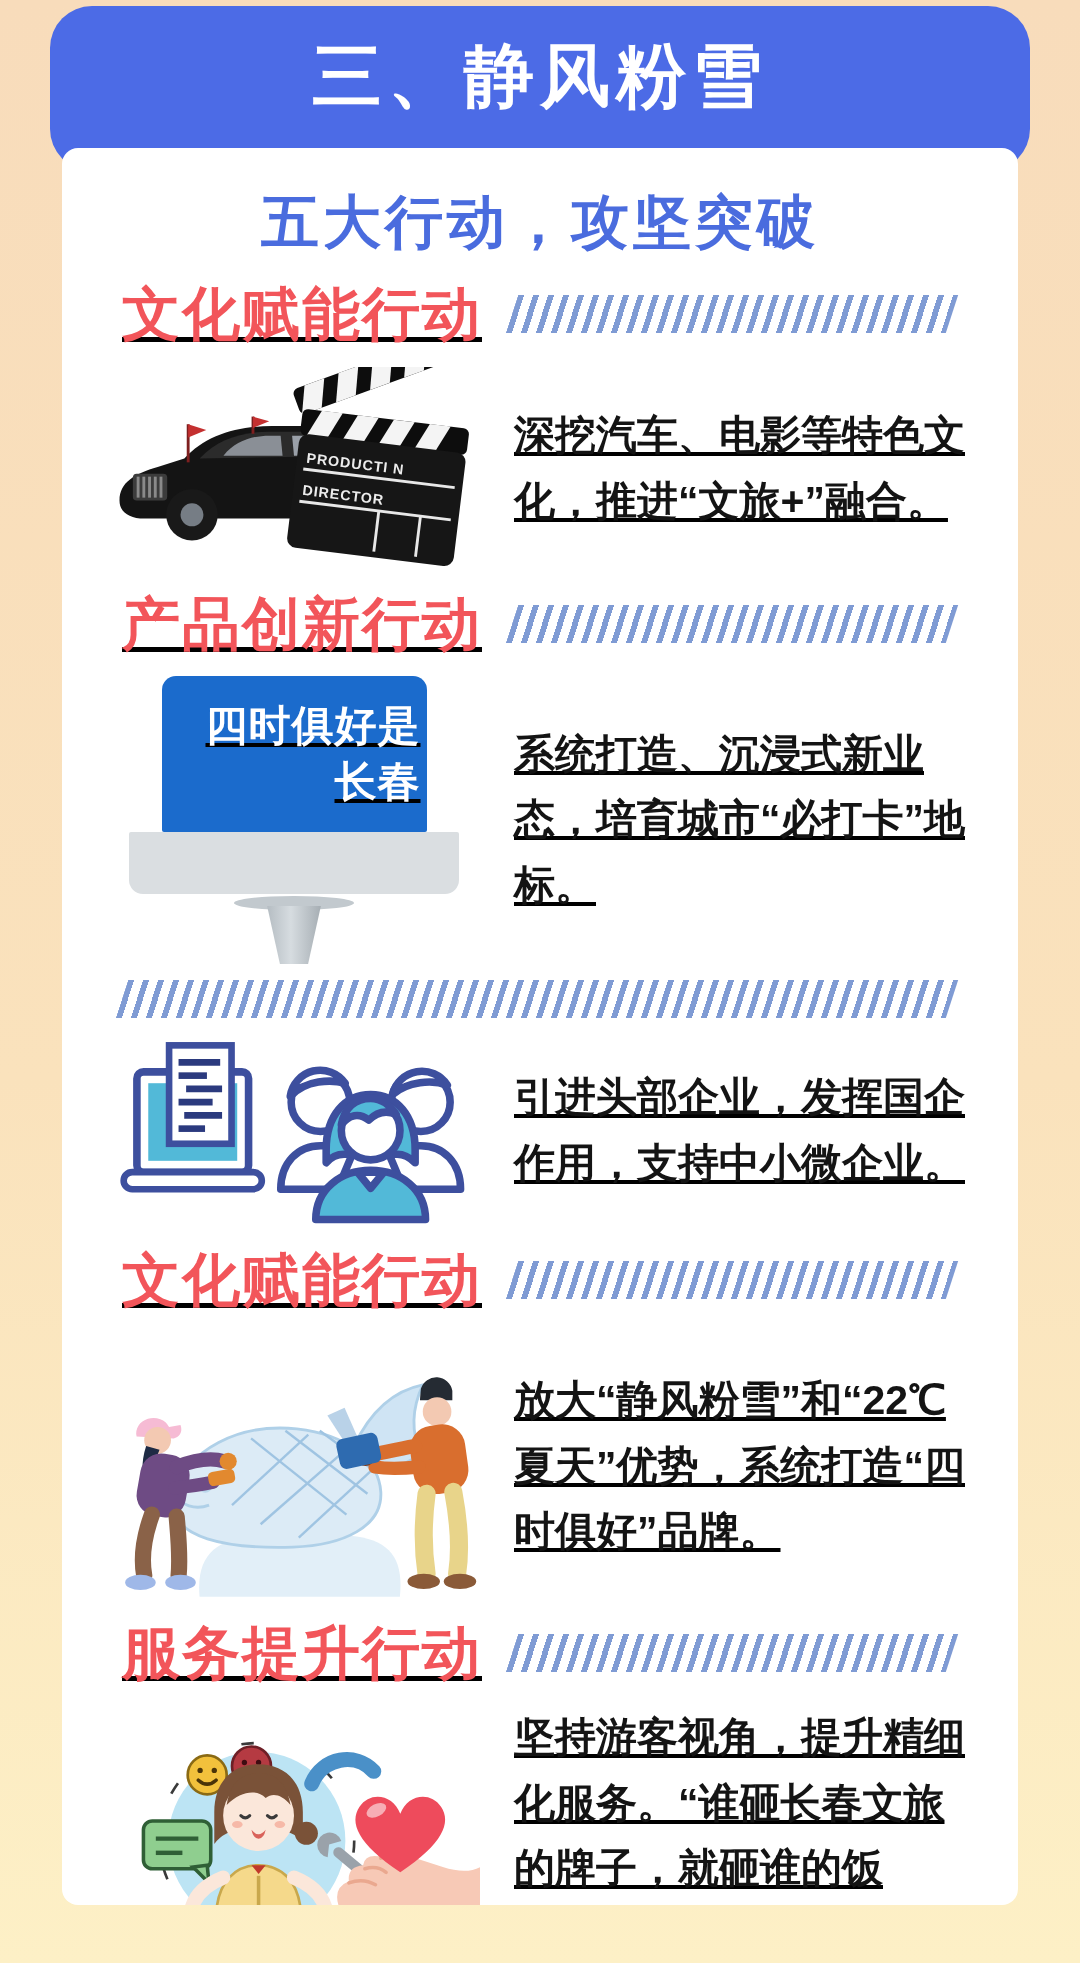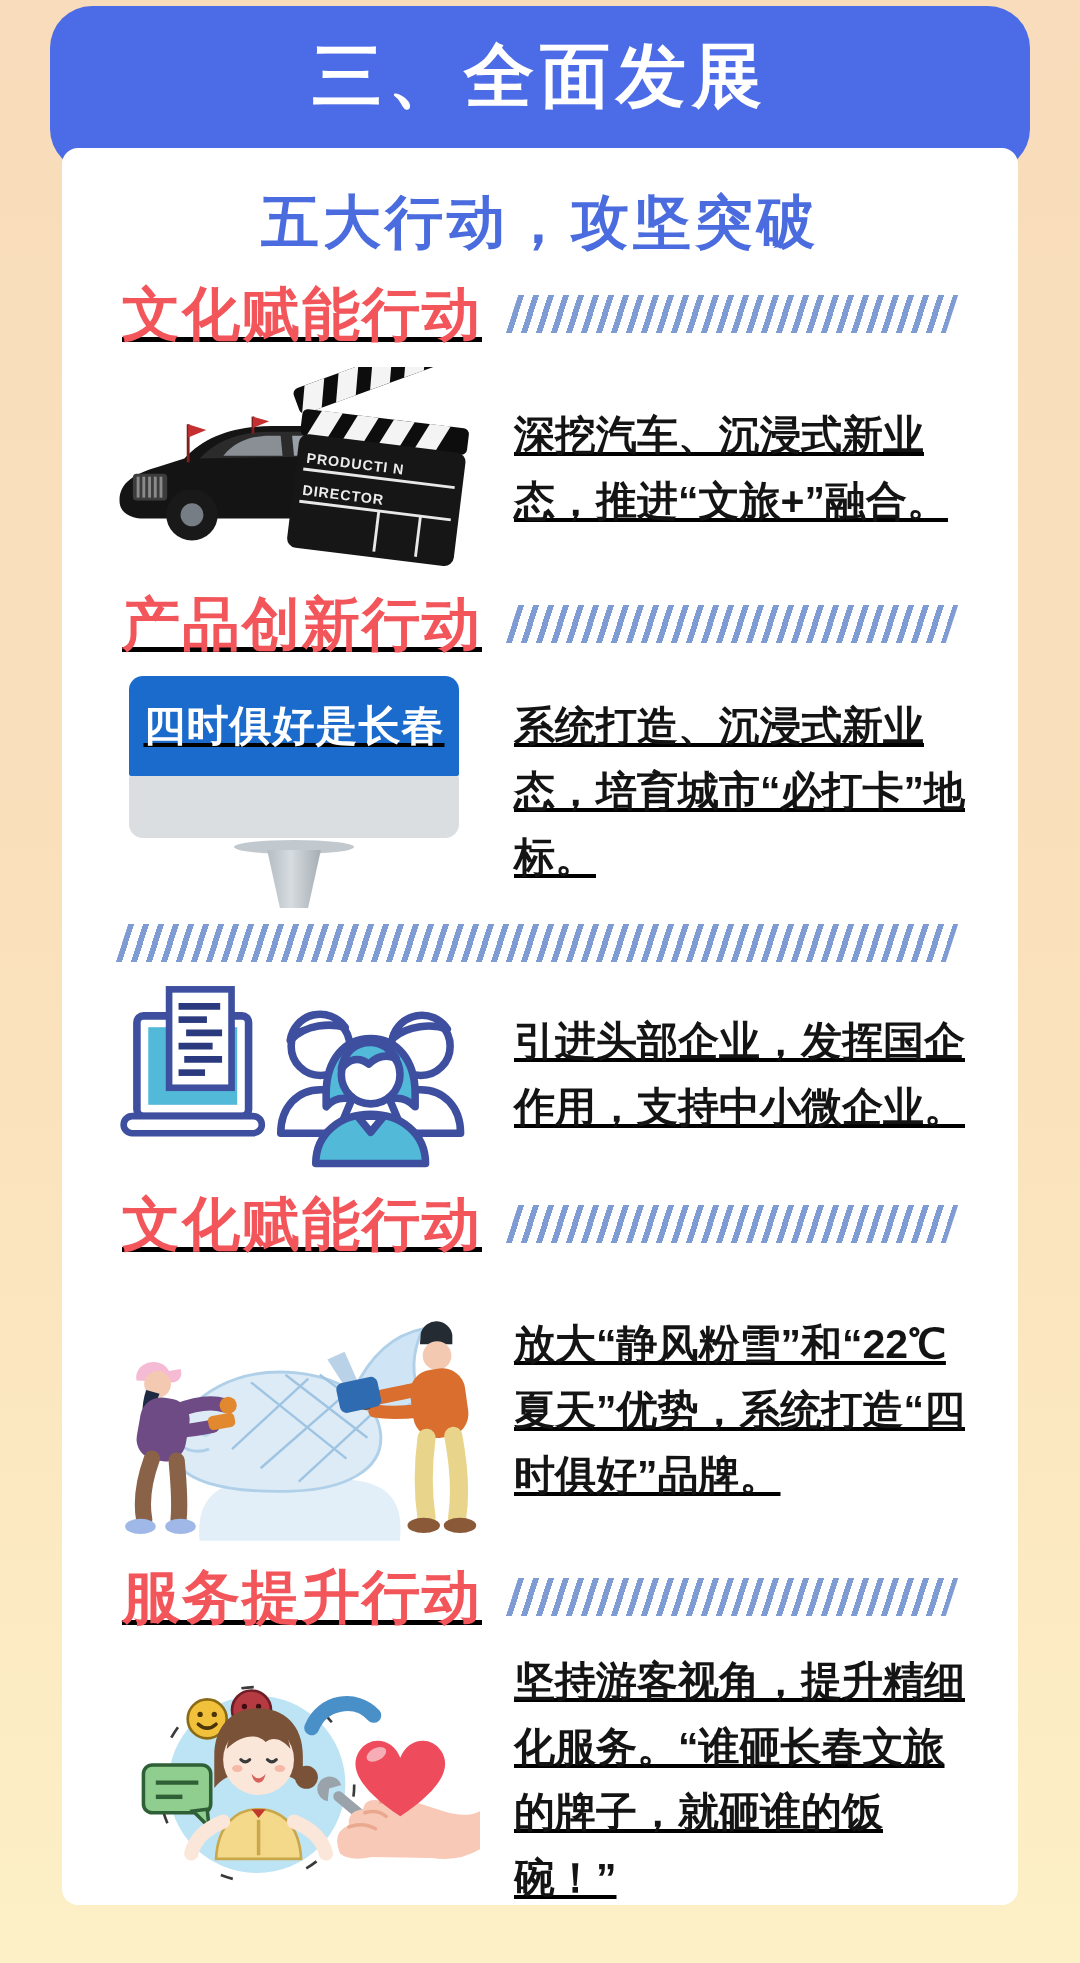--- a/index.html
+++ b/index.html
@@ -59,42 +59,42 @@
     display:flex;align-items:center;justify-content:center;
   }
   .desc{
     flex:1;color:#141414;
     font-size:41px;line-height:1.6;font-weight:600;
     padding-right:6px;
   }
   
   .signwrap{display:flex;flex-direction:column;align-items:center;width:330px;}
   .sign-blue{
-    width:330px;box-sizing:border-box;background:#1B6BCC;
+    width:265px;box-sizing:border-box;background:#1B6BCC;
     border-radius:14px 14px 2px 2px;
     color:#fff;font-size:42px;font-weight:800;letter-spacing:1px;
-    text-align:center;padding:22px 6px;
+    text-align:right;padding:22px 6px;
   }
   .sign-grey{
     width:330px;height:62px;background:#DADEE1;
     border-radius:2px 2px 14px 14px;
   }
   .ped-flange{width:120px;height:14px;background:#C2C9CE;border-radius:50%;margin-top:2px;}
   .ped-neck{
     width:64px;height:58px;margin-top:-4px;
     background:linear-gradient(90deg,#AEB6BC,#D6DCE0 45%,#9EA6AC);
     clip-path:polygon(8% 0,92% 0,72% 100%,28% 100%);
   }
   svg text{font-family:"Liberation Sans",sans-serif;}
 </style>
 </head>
 <body>
 
 <div class="header">
-  <div class="header-title">三、全面发展</div>
+  <div class="header-title">三、静风粉雪</div>
 </div>
 
 <div class="card">
   <div class="card-title">五大行动，攻坚突破</div>
 
   <div class="section">
     <div class="sec-head">
       <div class="sec-title">文化赋能行动</div>
       <div class="slashes"></div>
     </div>
@@ -141,21 +141,21 @@
             <rect x="0" y="62" width="176" height="120" rx="10" fill="#161616"></rect>
             <text x="10" y="92" font-size="15" font-weight="bold" fill="#ececec" letter-spacing="1">PRODUCTI N</text>
             <line x1="8" y1="99" x2="168" y2="99" stroke="#e8e8e8" stroke-width="3"></line>
             <text x="10" y="126" font-size="15" font-weight="bold" fill="#ececec" letter-spacing="1">DIRECTOR</text>
             <line x1="8" y1="133" x2="168" y2="133" stroke="#e8e8e8" stroke-width="3"></line>
             <line x1="92" y1="133" x2="92" y2="176" stroke="#e8e8e8" stroke-width="3"></line>
             <line x1="136" y1="133" x2="136" y2="176" stroke="#e8e8e8" stroke-width="3"></line>
           </g>
         </svg>
       </div>
-      <div class="desc">深挖汽车、沉浸式新业态，推进“文旅+”融合。</div>
+      <div class="desc">深挖汽车、电影等特色文化，推进“文旅+”融合。</div>
     </div>
   </div>
 
   <div class="section">
     <div class="sec-head">
       <div class="sec-title">产品创新行动</div>
       <div class="slashes"></div>
     </div>
     <div class="sec-body">
       <div class="illu">

